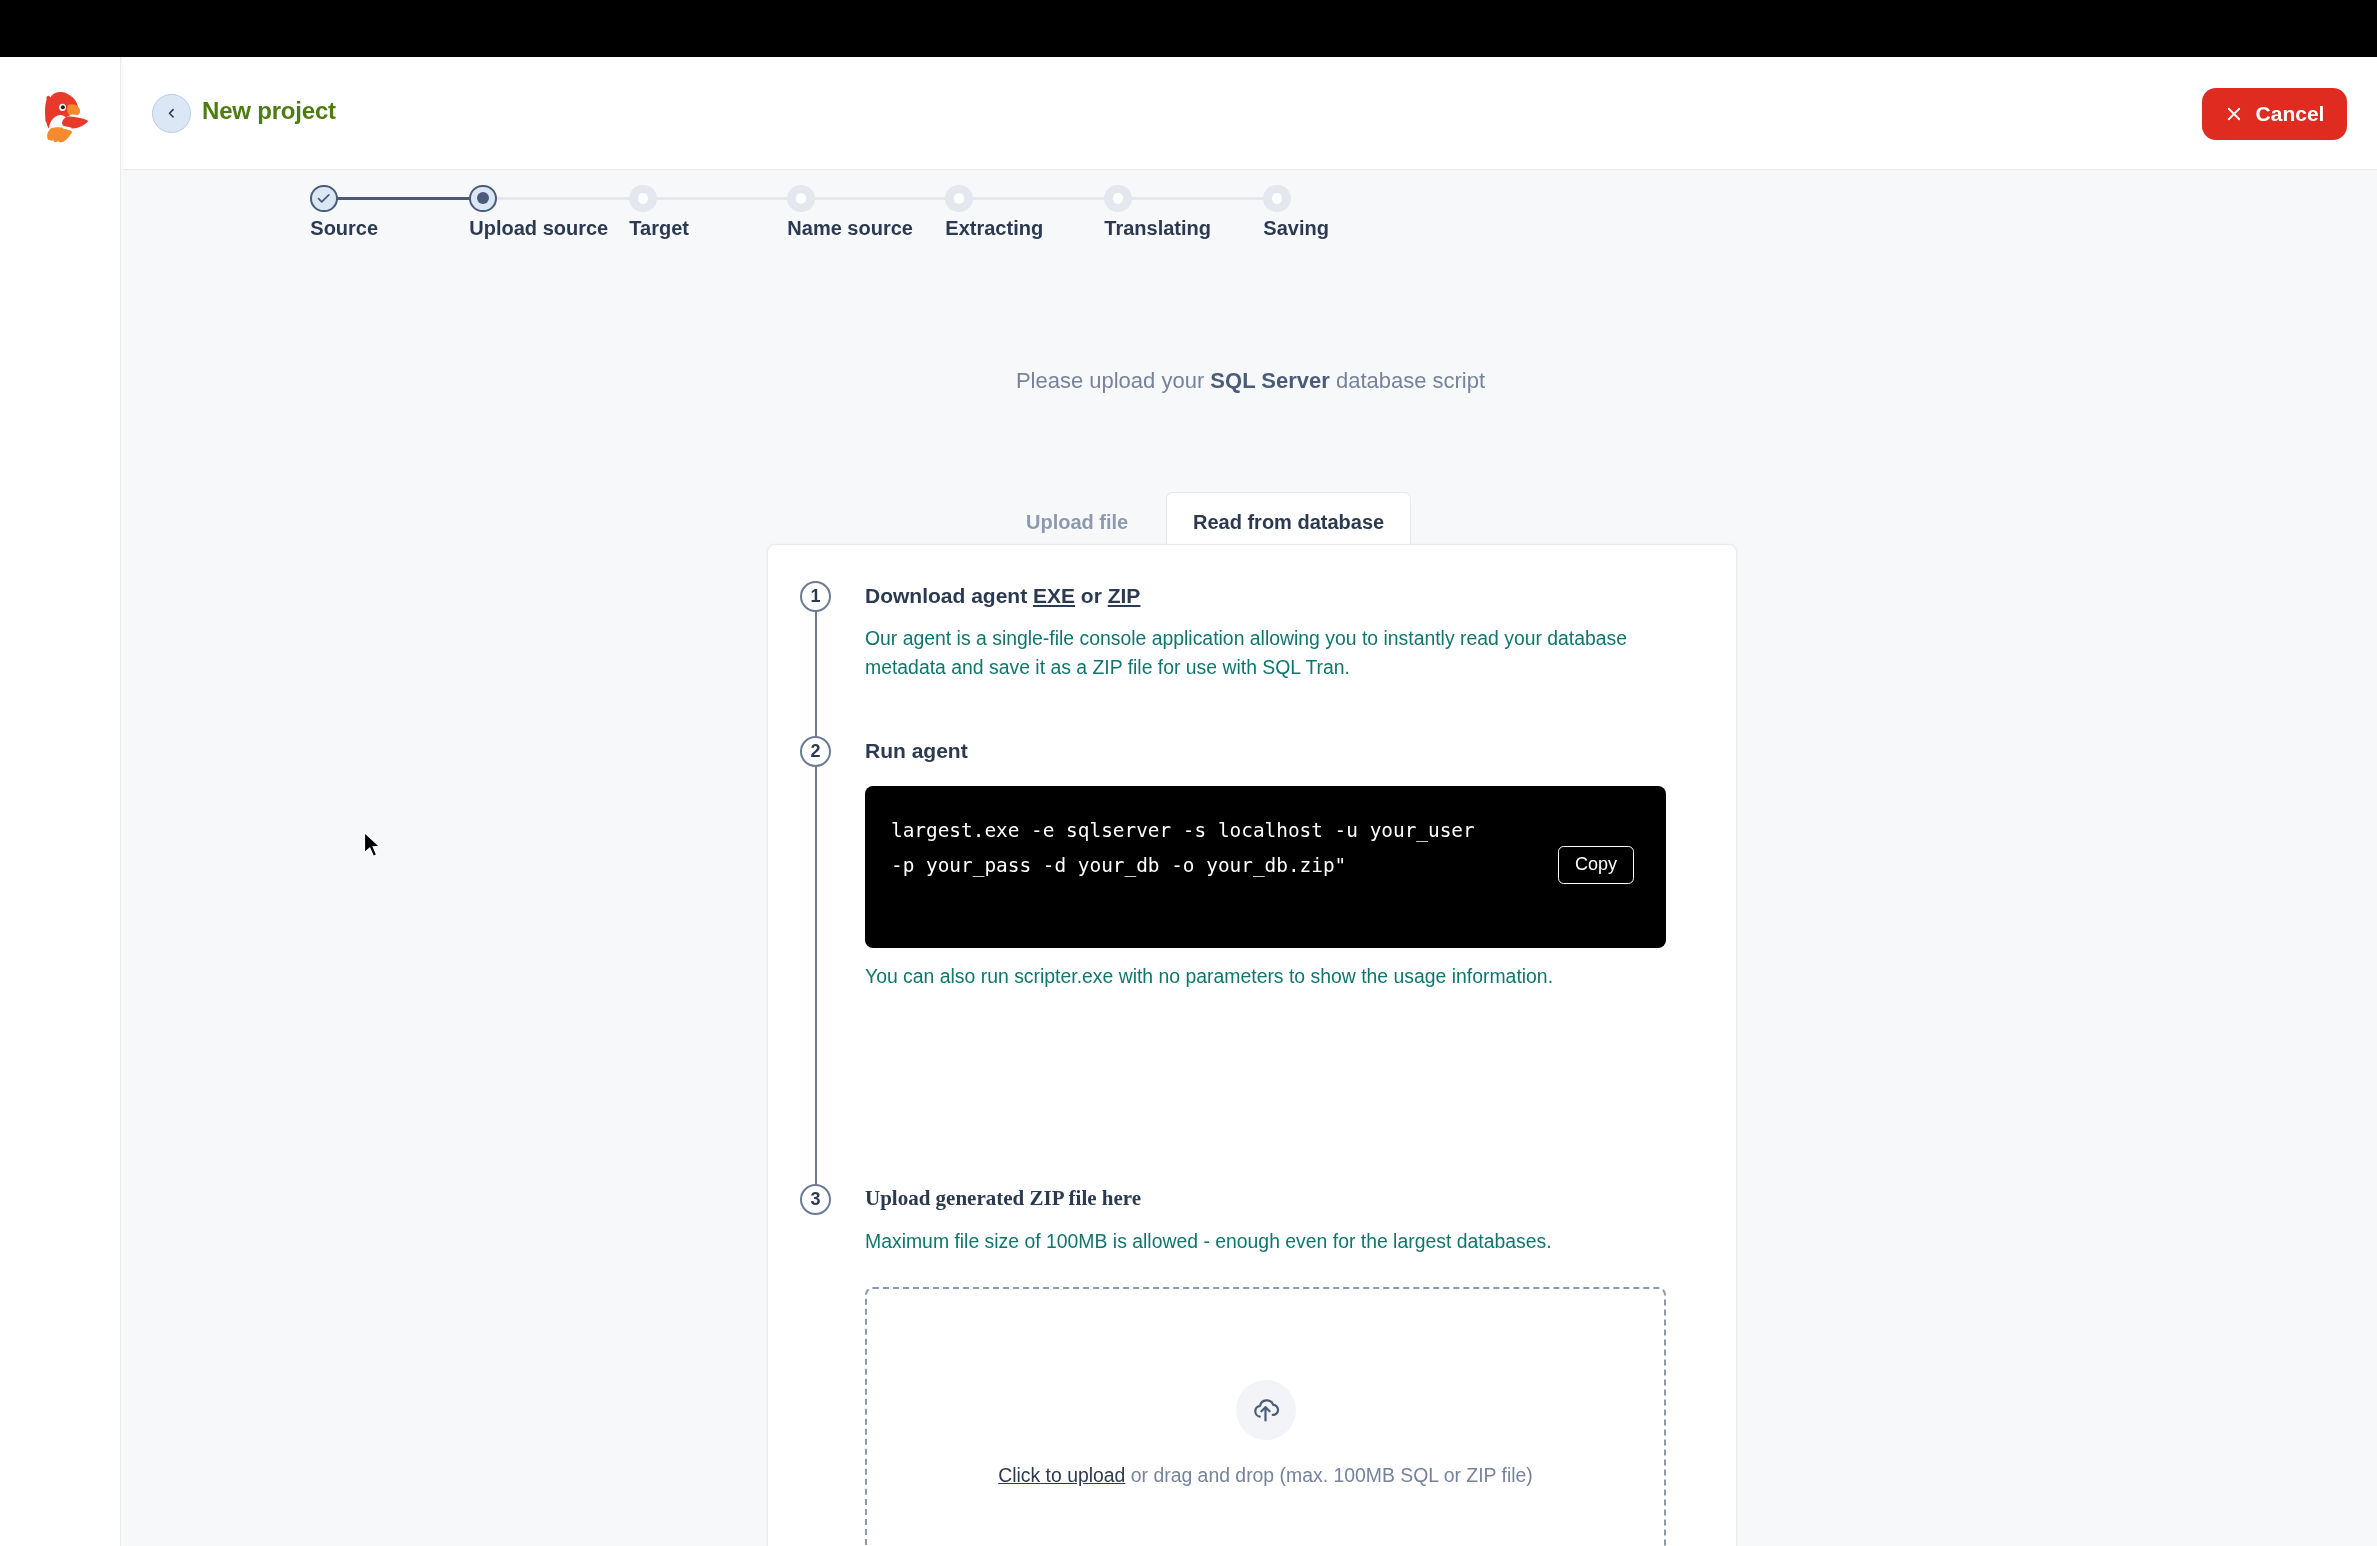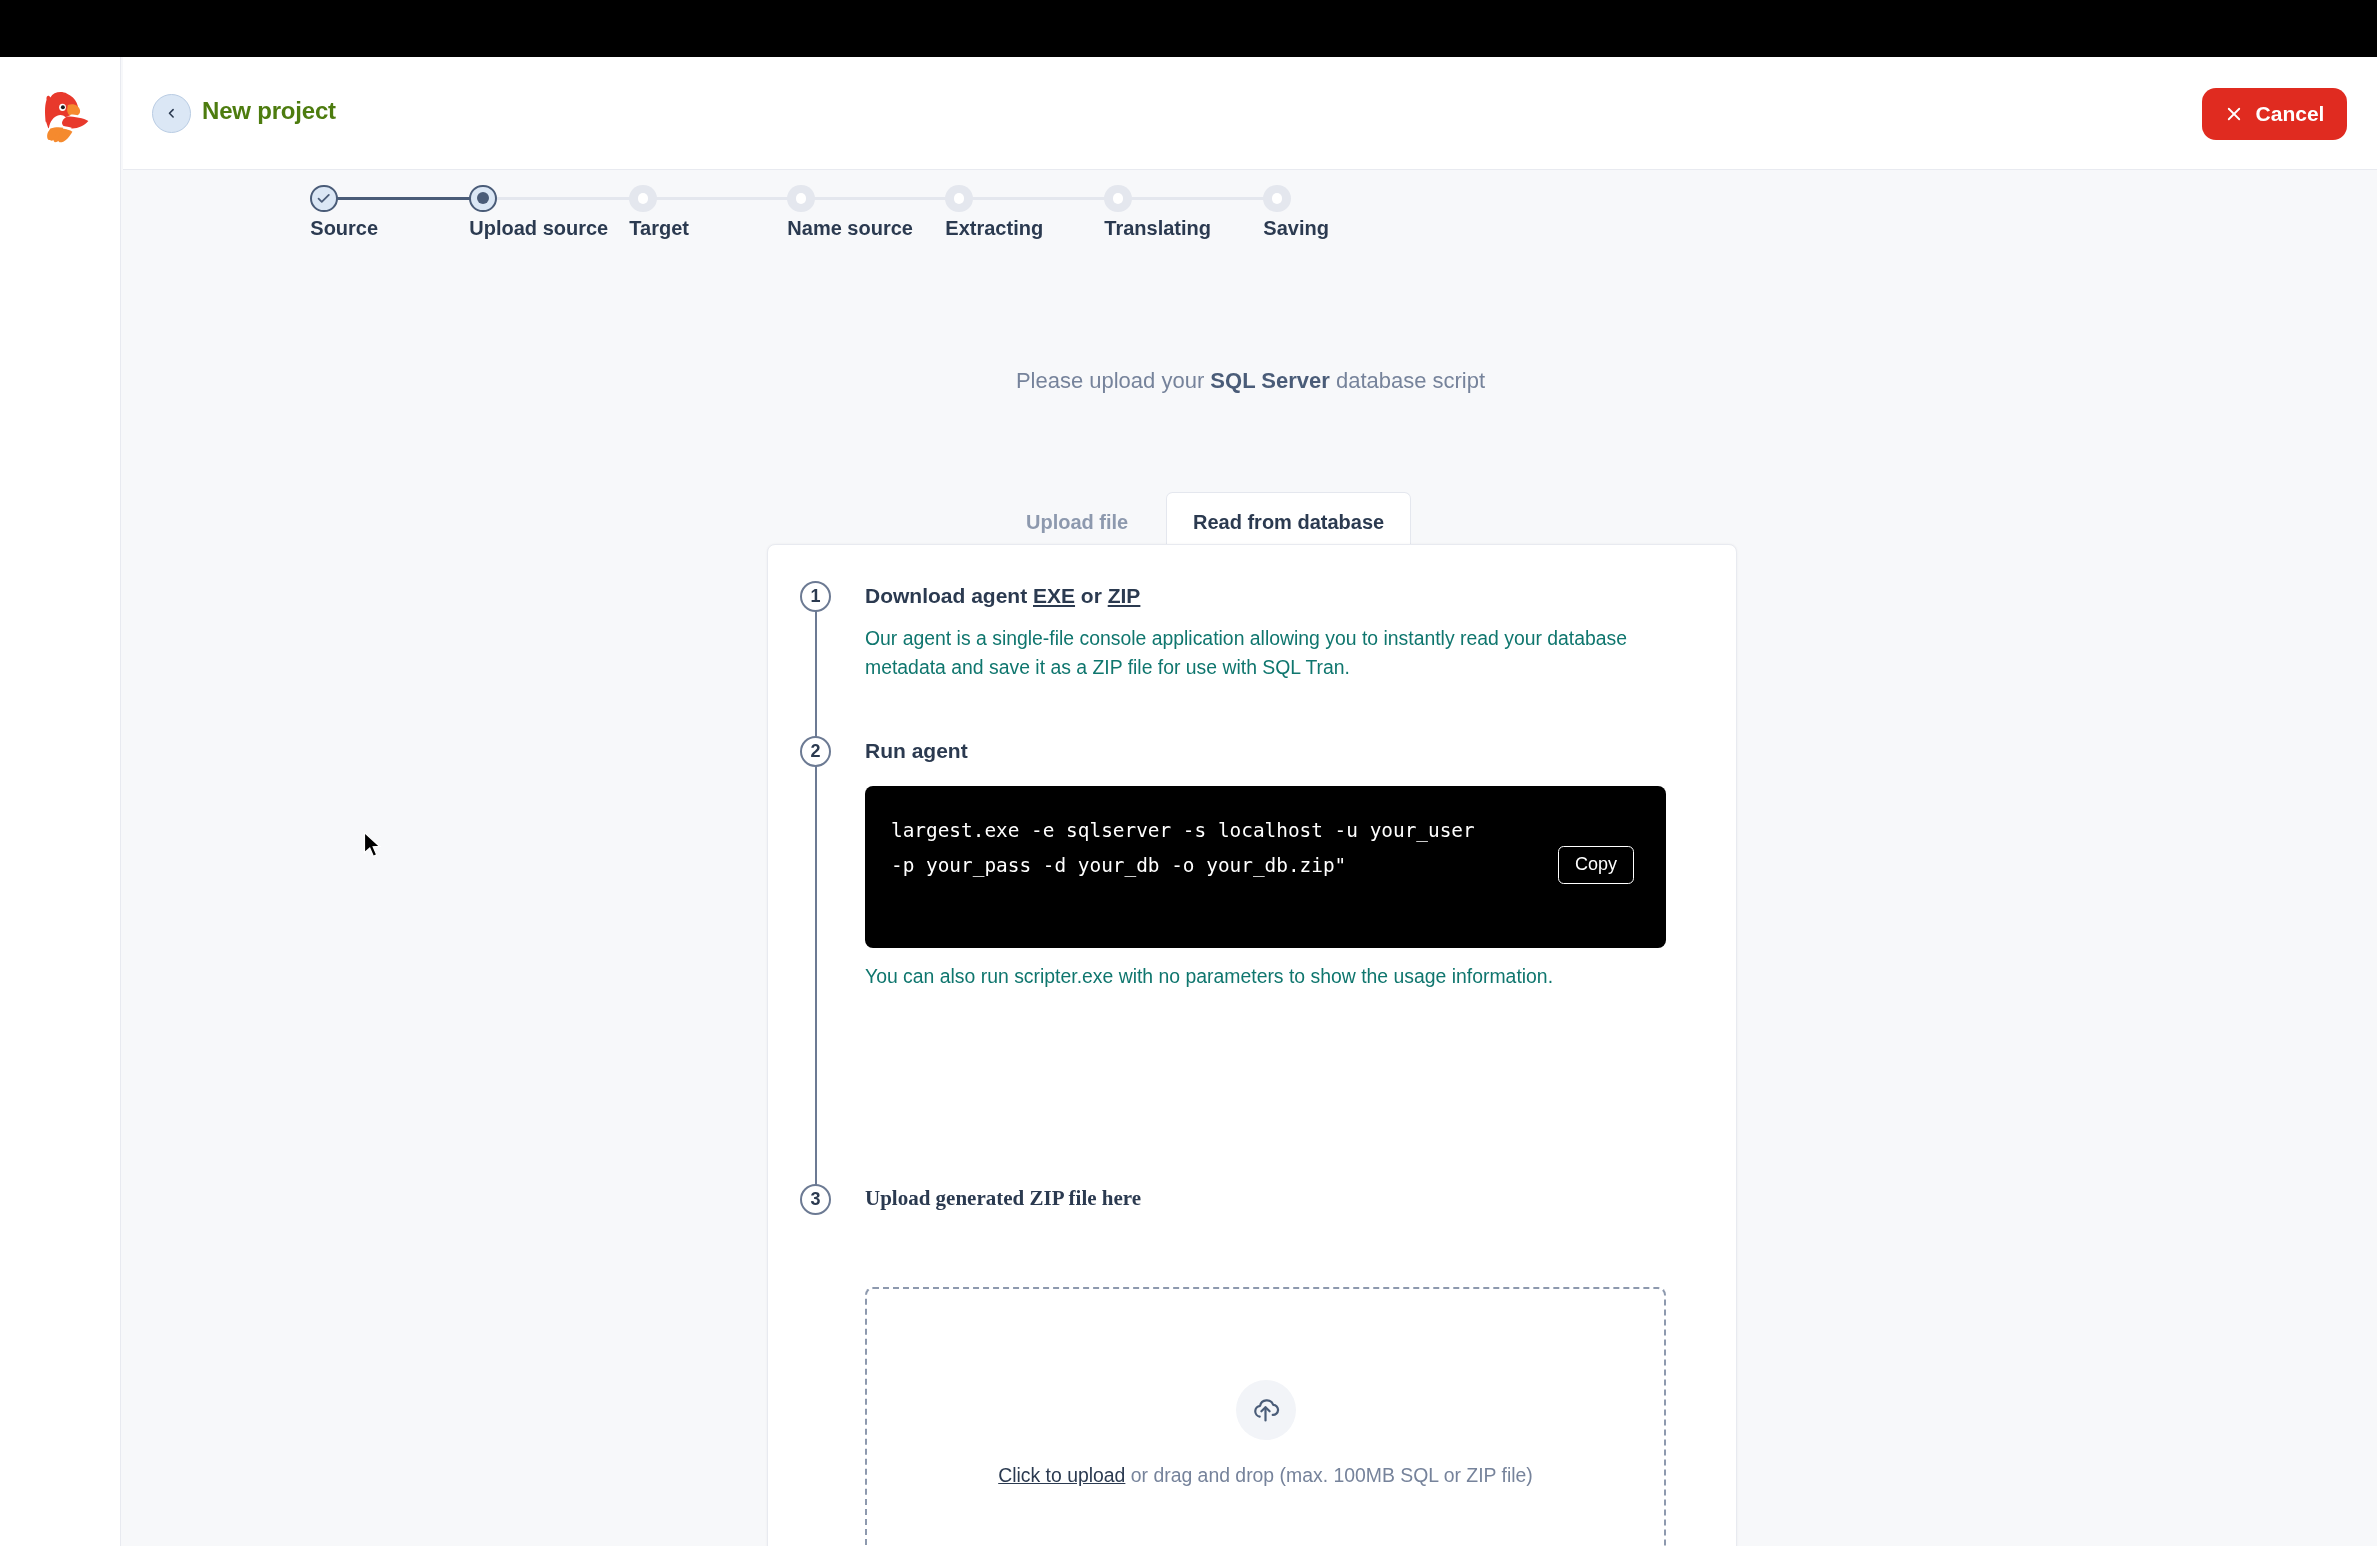--- a/index.html
+++ b/index.html
@@ -335,20 +335,21 @@
 
     <div id="code-block">
       <div id="code-text">largest.exe -e sqlserver -s localhost -u your_user -p your_pass -d your_db -o your_db.zip"</div>
       <button id="copy-btn">Copy</button>
     </div>
 
     <div class="step-body" id="b2">You can also run scripter.exe with no parameters to show the usage information.</div>
 
     <div class="num" id="num3">3</div>
     <div class="step-head" id="h3">Upload generated ZIP file here</div>
+    <div class="step-body" id="b3">Maximum file size of 100MB is allowed - enough even for the largest databases.</div>
 
     <div id="dropzone">
       <div id="upload-badge">
         <svg width="31" height="31" viewBox="0 0 24 24" fill="none" stroke="#4a5c78" stroke-width="1.7" stroke-linecap="round" stroke-linejoin="round">
           <path d="M7.5 17.5 A4.2 4.2 0 0 1 7.8 9.2 A5.3 5.3 0 0 1 18 8.4 A3.9 3.9 0 0 1 17.6 16.2"></path>
           <line x1="12" y1="20.5" x2="12" y2="10.5"></line>
           <polyline points="8.8 13.4 12 10.2 15.2 13.4"></polyline>
         </svg>
       </div>
       <div id="dz-text">

